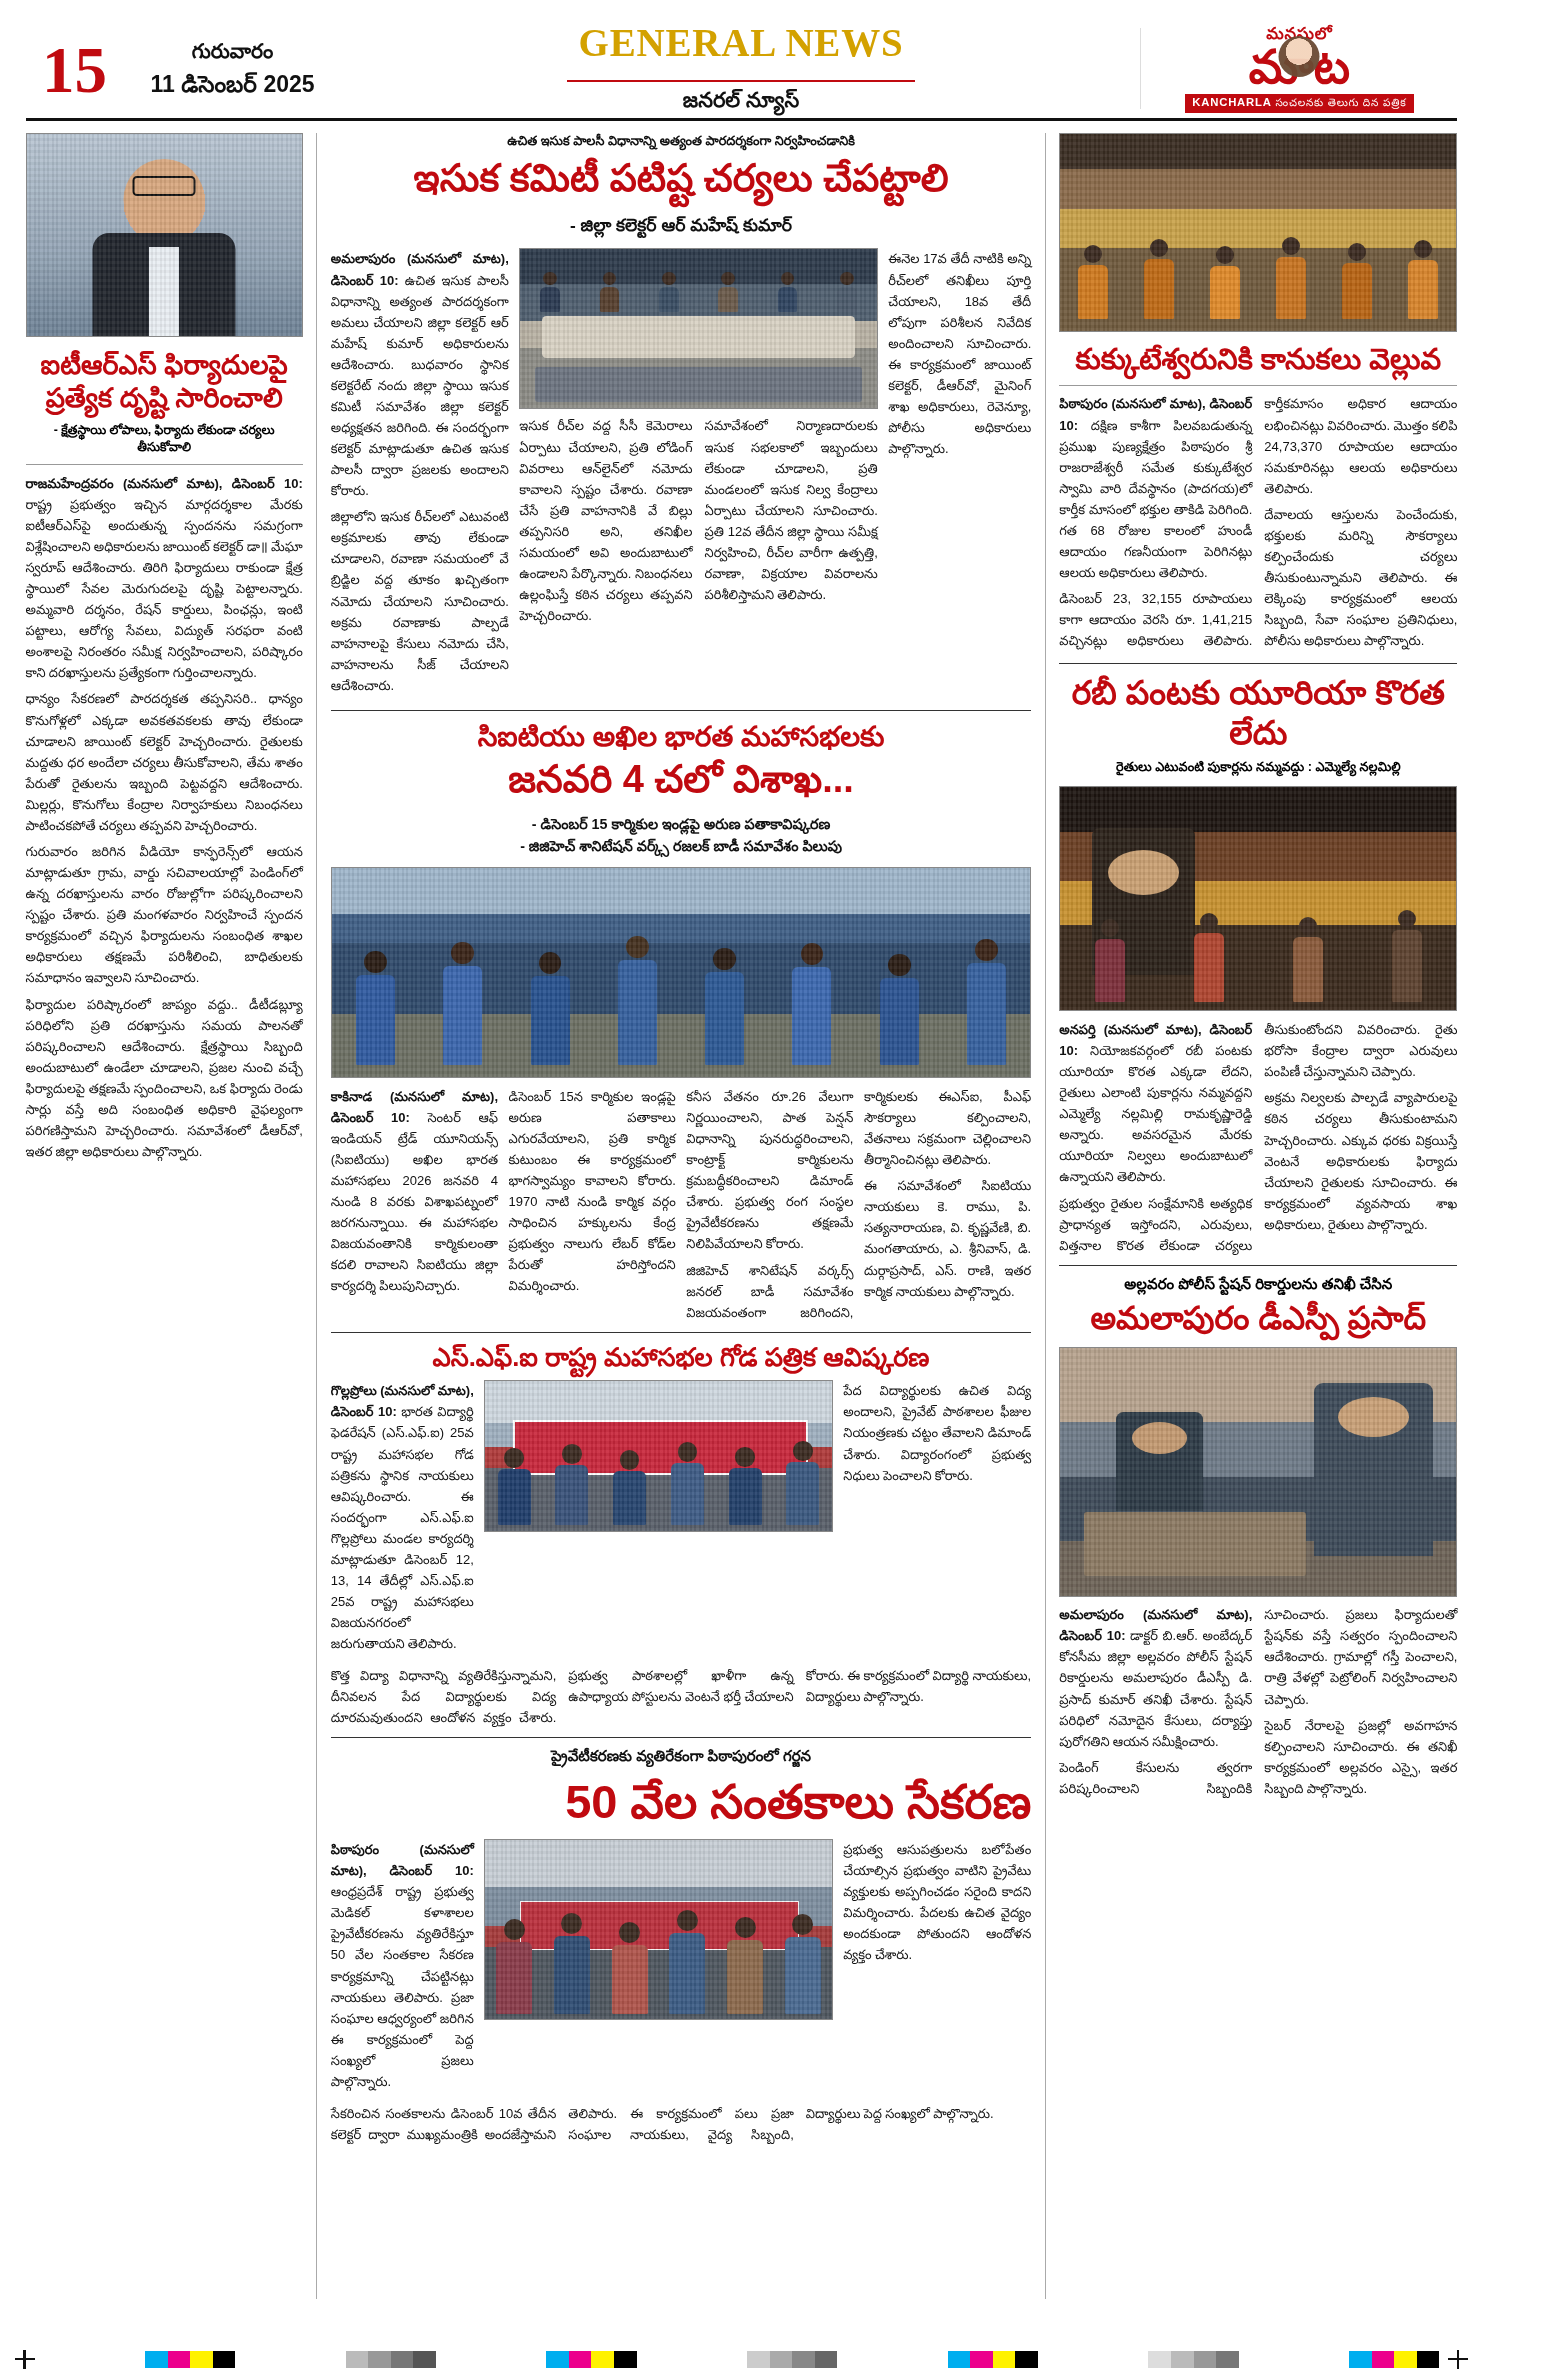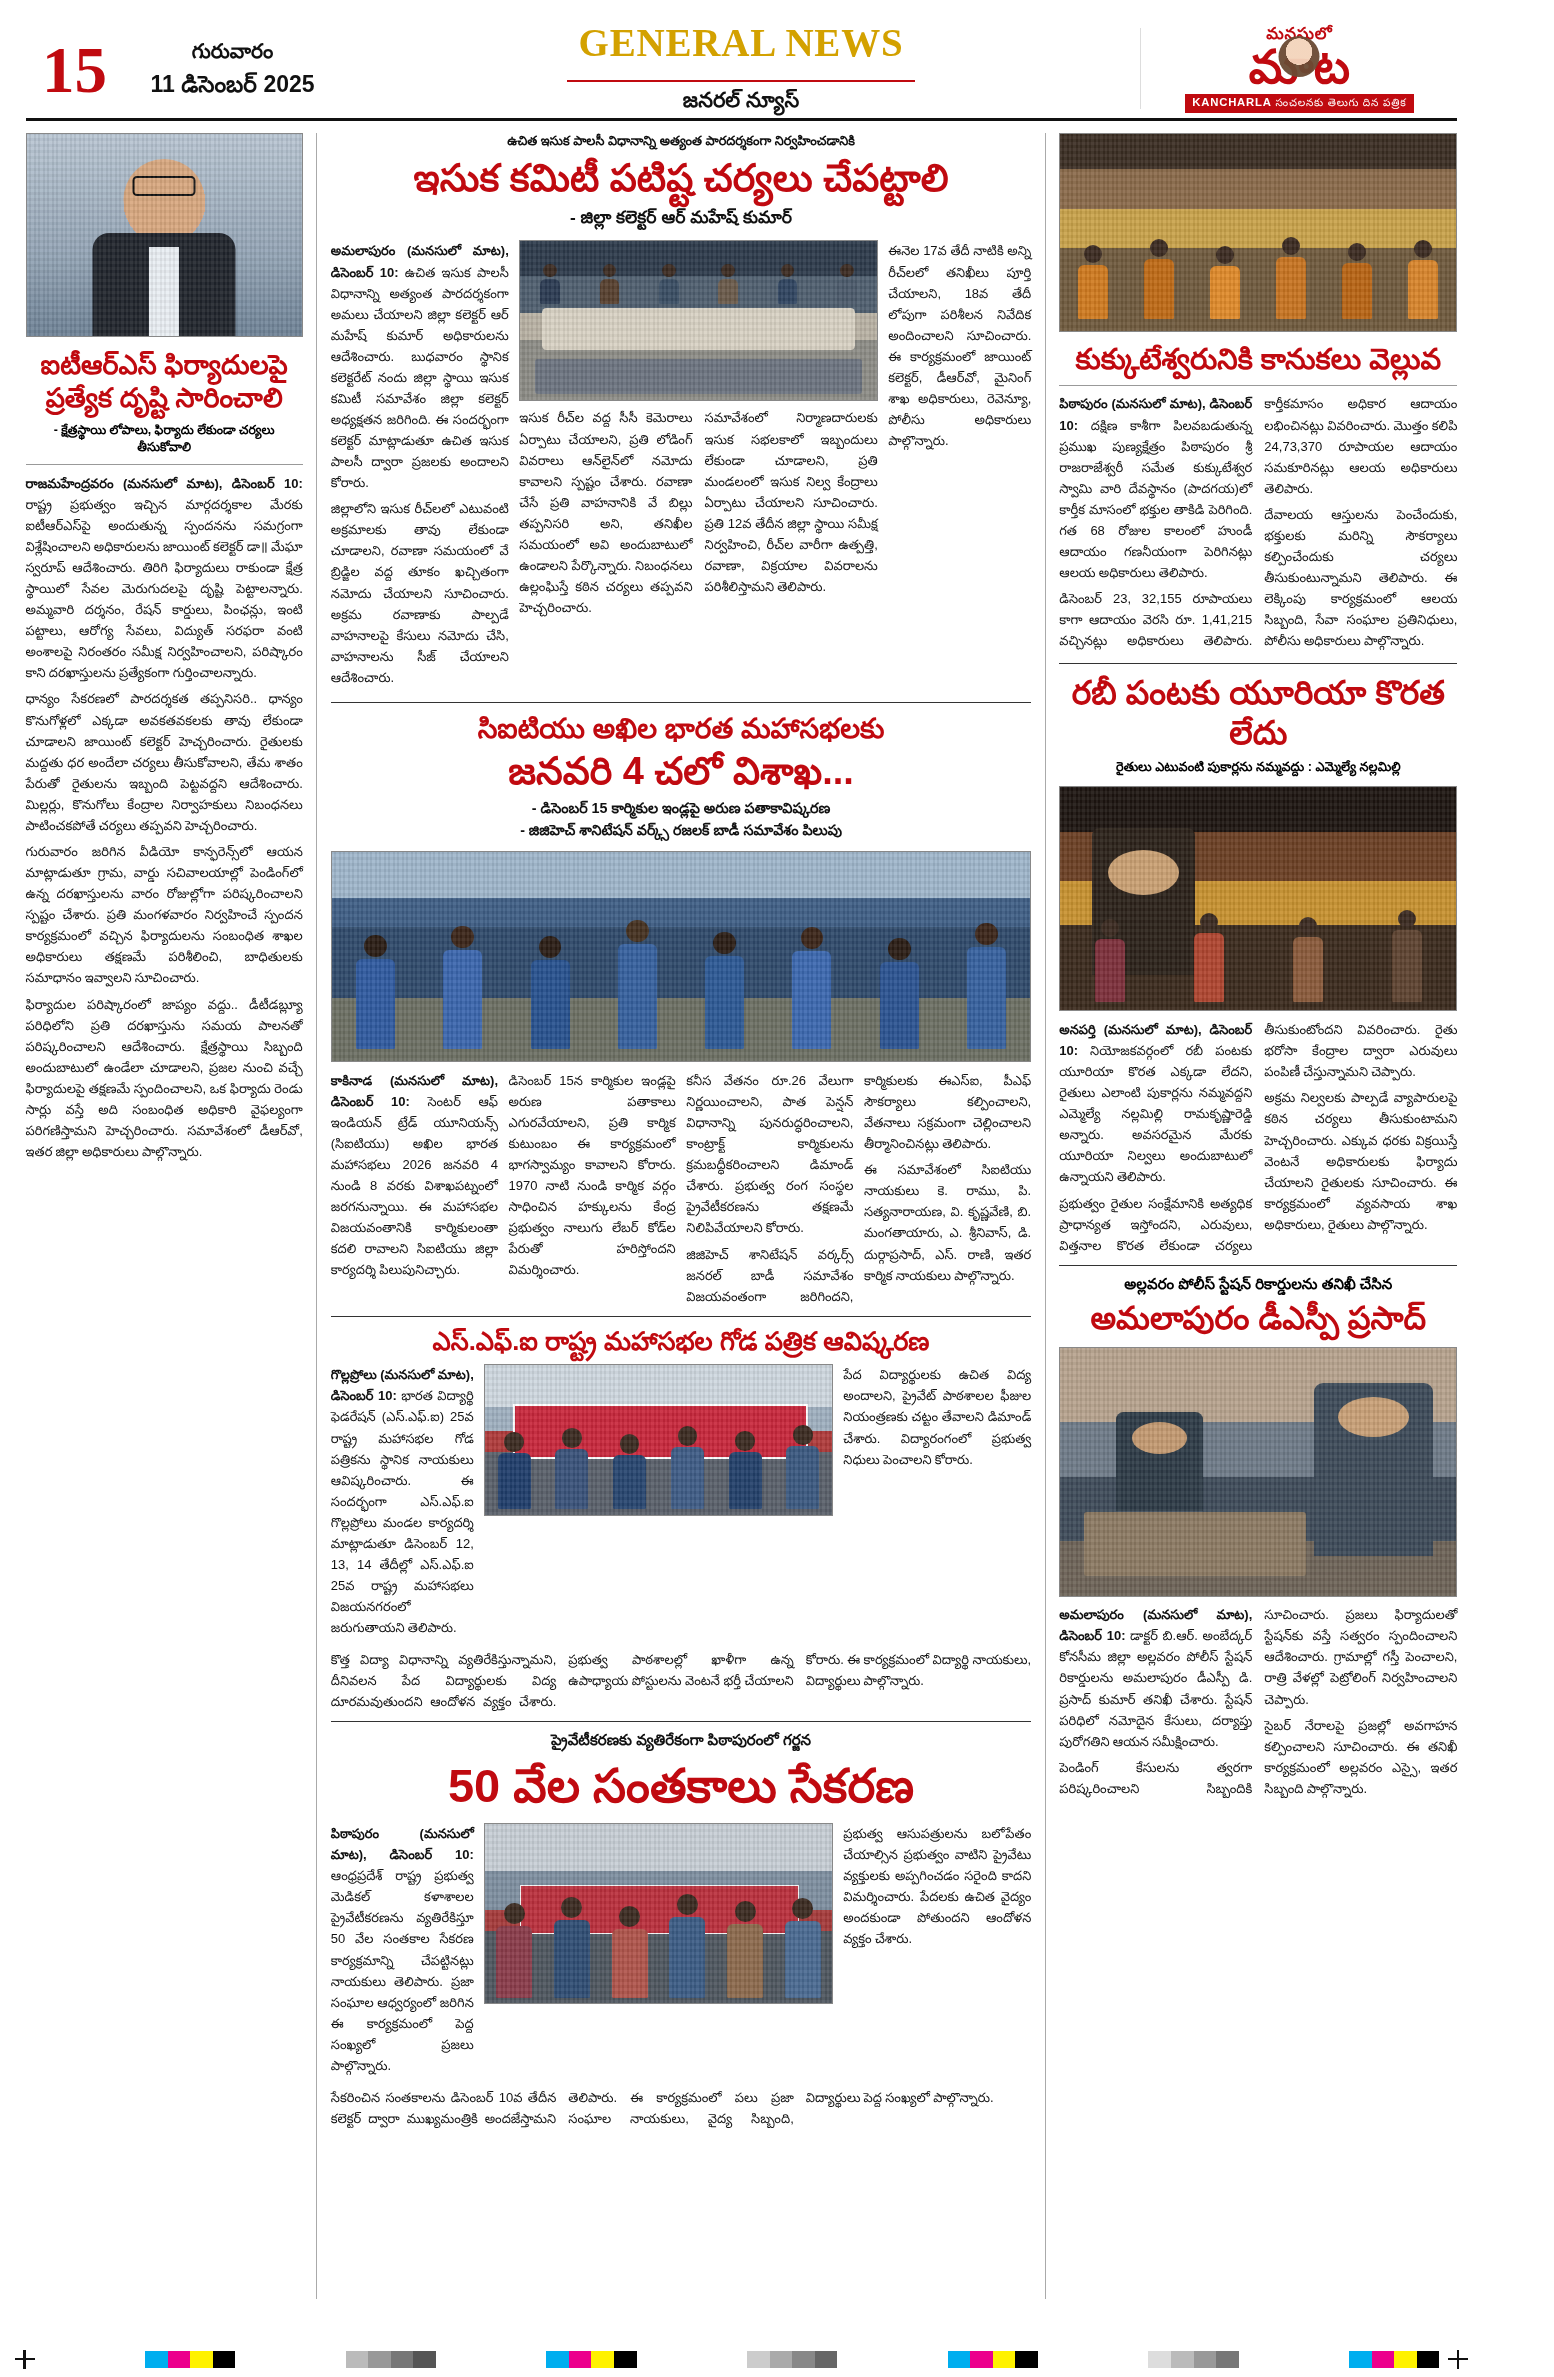--- a/index.html
+++ b/index.html
@@ -78,21 +78,21 @@
     font-size:13px;line-height:1.62;color:#111;text-align:justify;
     word-spacing:-0.4px;
   }
   .body-text p{margin:0 0 5.3px 0;}
 
   
   .hd-red{
     color:#c00a10;font-weight:bold;text-align:center;line-height:1.22;
   }
   .kicker{font-size:12.8px;color:#111;text-align:center;font-weight:bold;margin-bottom:4.5px;}
-  .subline{font-size:12.8px;color:#111;text-align:center;font-weight:bold;margin-top:6px;}
+  .subline{font-size:12.8px;color:#111;text-align:center;font-weight:bold;margin-top:14px;}
 
   
   .photo{position:relative;overflow:hidden;background:#777;border:0.8px solid #888;}
 
   
   .p-man{
     background:
       radial-gradient(circle at 50% 34%, #d8a782 0 41px, rgba(0,0,0,0) 41px),
       linear-gradient(#b9c6d3,#93a4b5 60%, #6d8195);
   }
@@ -359,21 +359,21 @@
           <p>పేద విద్యార్థులకు ఉచిత విద్య అందాలని, ప్రైవేట్ పాఠశాలల ఫీజుల నియంత్రణకు చట్టం తేవాలని డిమాండ్ చేశారు. విద్యారంగంలో ప్రభుత్వ నిధులు పెంచాలని కోరారు.</p>
         </div>
       </div>
       <div class="body-text te three-col" style="margin-top:6px;">
         <p>కొత్త విద్యా విధానాన్ని వ్యతిరేకిస్తున్నామని, దీనివలన పేద విద్యార్థులకు విద్య దూరమవుతుందని ఆందోళన వ్యక్తం చేశారు. ప్రభుత్వ పాఠశాలల్లో ఖాళీగా ఉన్న ఉపాధ్యాయ పోస్టులను వెంటనే భర్తీ చేయాలని కోరారు. ఈ కార్యక్రమంలో విద్యార్థి నాయకులు, విద్యార్థులు పాల్గొన్నారు.</p>
       </div>
 
       <div class="rule-thick"></div>
 
       <div class="kicker te" style="font-size:15px;">ప్రైవేటీకరణకు వ్యతిరేకంగా పిఠాపురంలో గర్జన</div>
-      <div class="hd-red te" style="font-size:47px;margin-top:0;">50 వేల సంతకాలు సేకరణ</div>
+      <div class="hd-red te" style="font-size:47px;margin-top:0;text-align:right;">50 వేల సంతకాలు సేకరణ</div>
 
       <div style="display:flex;gap:10.5px;margin-top:9px;">
         <div style="width:143px;" class="body-text te">
           <p><b>పిఠాపురం (మనసులో మాట), డిసెంబర్ 10:</b> <span>ఆంధ్రప్రదేశ్ రాష్ట్ర ప్రభుత్వ మెడికల్ కళాశాలల ప్రైవేటీకరణను వ్యతిరేకిస్తూ 50 వేల సంతకాల సేకరణ కార్యక్రమాన్ని చేపట్టినట్లు నాయకులు తెలిపారు. ప్రజా సంఘాల ఆధ్వర్యంలో జరిగిన ఈ కార్యక్రమంలో పెద్ద సంఖ్యలో ప్రజలు పాల్గొన్నారు.</span></p>
         </div>
         <div style="flex:1;">
           <div class="photo p-group p-noise" style="height:179px;">
             <div style="position:absolute;left:10%;top:34%;width:80%;height:26%;background:#bb2f3c;border:1.5px solid #fff;"></div>
             <div class="people-row" style="bottom:3%;">
               <div class="person" style="width:36px;">

